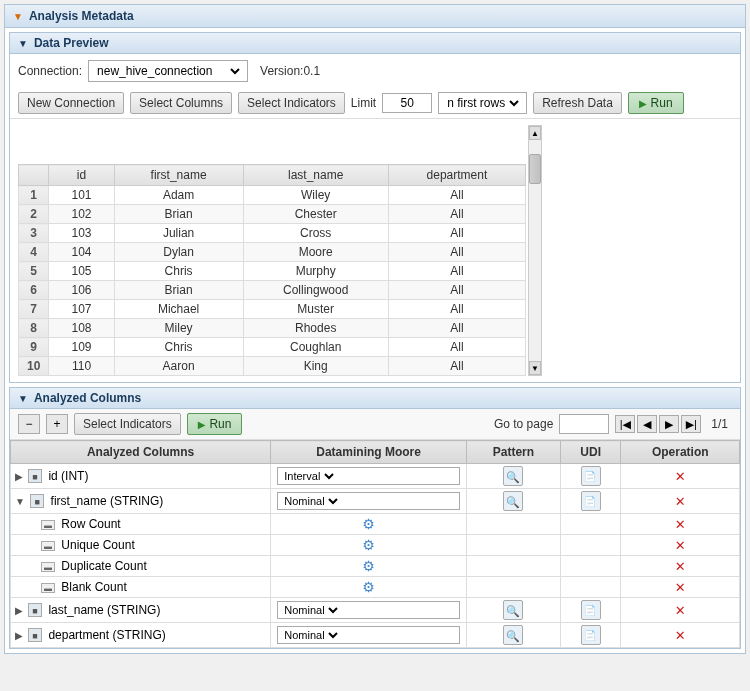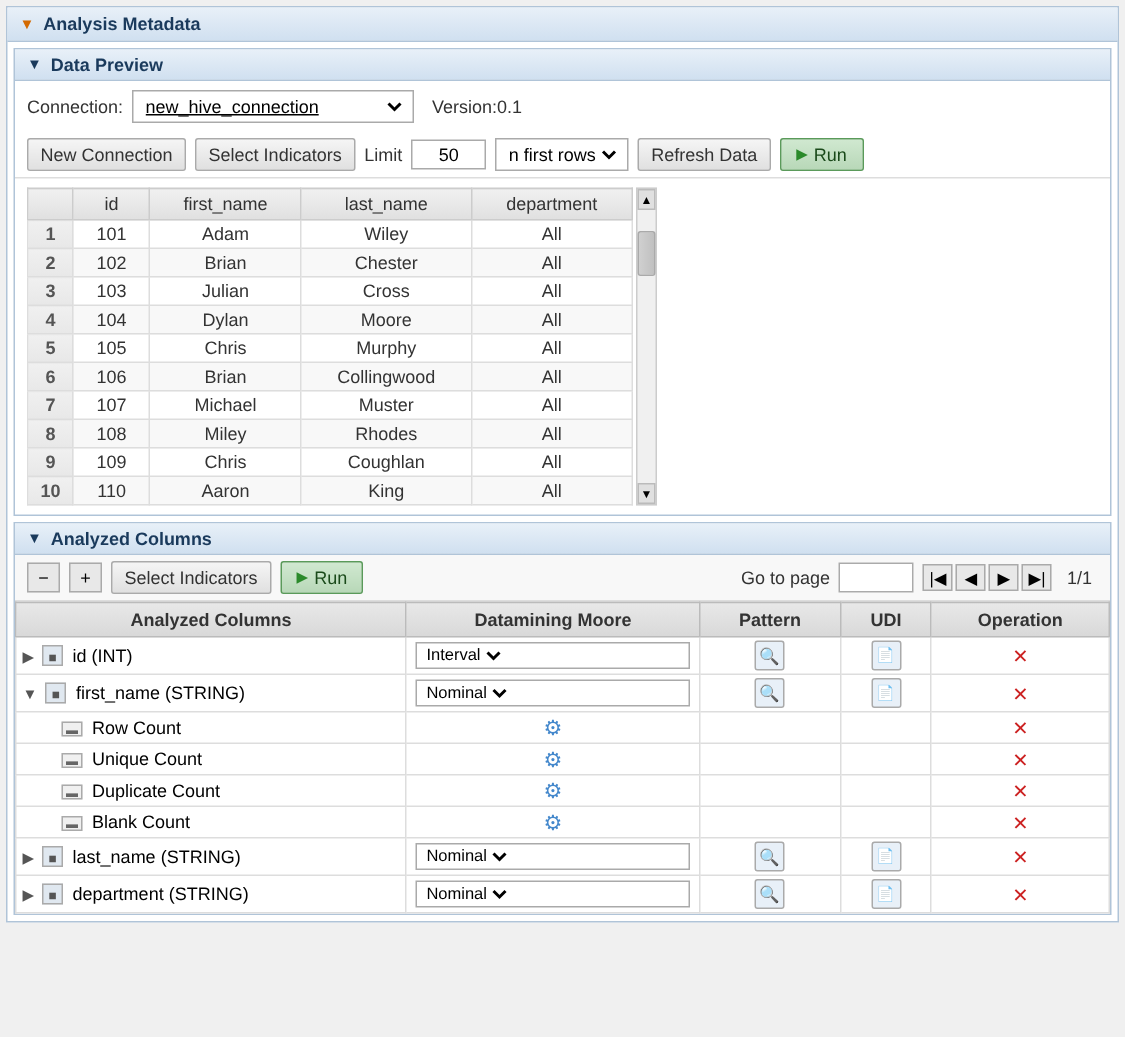--- a/index.html
+++ b/index.html
@@ -10,35 +10,35 @@
     .panel-header .arrow { color: #d46a00; font-size: 10px; }
     .panel-header .title { font-weight: bold; color: #1a3a5c; font-size: 12px; }
 
     .section { border: 1px solid #b0c4d8; margin: 4px; background: #fff; }
     .section-header { background: linear-gradient(to bottom, #e8f0f8, #d0e0f0); padding: 3px 8px; border-bottom: 1px solid #b0c4d8; display: flex; align-items: center; gap: 6px; }
     .section-header .arrow { color: #1a3a5c; font-size: 10px; }
     .section-header .title { font-weight: bold; color: #1a3a5c; }
 
     .connection-row { padding: 6px 8px; display: flex; align-items: center; gap: 6px; }
     .connection-label { color: #333; }
-    .connection-select { border: 1px solid #aaa; background: #fff; padding: 2px 4px; width: 188px; display: flex; align-items: center; justify-content: space-between; text-decoration: underline; }
+    .connection-select { border: 1px solid #aaa; background: #fff; padding: 2px 4px; width: 160px; display: flex; align-items: center; justify-content: space-between; }
     .connection-select select { border: none; background: transparent; width: 100%; font-size: 12px; outline: none; }
     .version-label { color: #333; margin-left: 6px; }
 
     .toolbar { padding: 4px 8px; display: flex; align-items: center; gap: 6px; border-bottom: 1px solid #ddd; }
     .btn { border: 1px solid #aaa; background: linear-gradient(to bottom, #f5f5f5, #e0e0e0); padding: 3px 8px; cursor: pointer; color: #333; border-radius: 2px; white-space: nowrap; }
     .btn-run { border: 1px solid #5a9a5a; background: linear-gradient(to bottom, #d0e8d0, #b8d8b8); padding: 3px 10px; cursor: pointer; color: #1a4a1a; border-radius: 2px; display: flex; align-items: center; gap: 4px; }
     .btn-run .play-icon { color: #2a8a2a; font-size: 10px; }
     .limit-label { color: #333; }
     .limit-input { border: 1px solid #aaa; padding: 2px 4px; width: 50px; text-align: center; }
     .rows-select { border: 1px solid #aaa; background: #fff; padding: 2px 4px; display: flex; align-items: center; gap: 4px; }
     .rows-select select { border: none; background: transparent; font-size: 12px; outline: none; }
 
     .data-table-wrapper { padding: 6px 8px; overflow: hidden; }
-    .data-table { border-collapse: collapse; width: 404px; }
+    .data-table { border-collapse: collapse; width: 508px; margin-top: 39px; }
     .data-table th { background: linear-gradient(to bottom, #f0f0f0, #e0e0e0); border: 1px solid #ccc; padding: 3px 8px; text-align: center; color: #333; font-weight: normal; }
     .data-table td { border: 1px solid #ddd; padding: 2px 8px; text-align: center; color: #333; }
     .data-table tr:nth-child(even) { background: #f8f8f8; }
     .data-table td:first-child { background: linear-gradient(to bottom, #f0f0f0, #e8e8e8); color: #555; font-weight: bold; width: 30px; }
 
     .table-container { display: flex; }
     .scrollbar-area { width: 14px; background: #f0f0f0; border: 1px solid #ccc; margin-left: 2px; display: flex; flex-direction: column; align-items: center; }
     .scrollbar-thumb { width: 12px; height: 30px; background: linear-gradient(to right, #d0d0d0, #c0c0c0); border: 1px solid #aaa; border-radius: 2px; margin: 14px auto 0; }
     .scrollbar-up, .scrollbar-down { width: 12px; height: 14px; background: #e0e0e0; border: 1px solid #bbb; display: flex; align-items: center; justify-content: center; font-size: 8px; cursor: pointer; }
 
@@ -93,20 +93,21 @@
       <div class="connection-select">
         <select>
           <option>new_hive_connection</option>
         </select>
       </div>
       <span class="version-label">Version:0.1</span>
     </div>
 
     <div class="toolbar">
       <button class="btn">New Connection</button>
+      <button class="btn">Select Columns</button>
       <button class="btn">Select Indicators</button>
       <span class="limit-label">Limit</span>
       <input class="limit-input" type="text" value="50" style="">
       <div class="rows-select">
         <select>
           <option>n first rows</option>
         </select>
       </div>
       <button class="btn">Refresh Data</button>
       <button class="btn-run">

